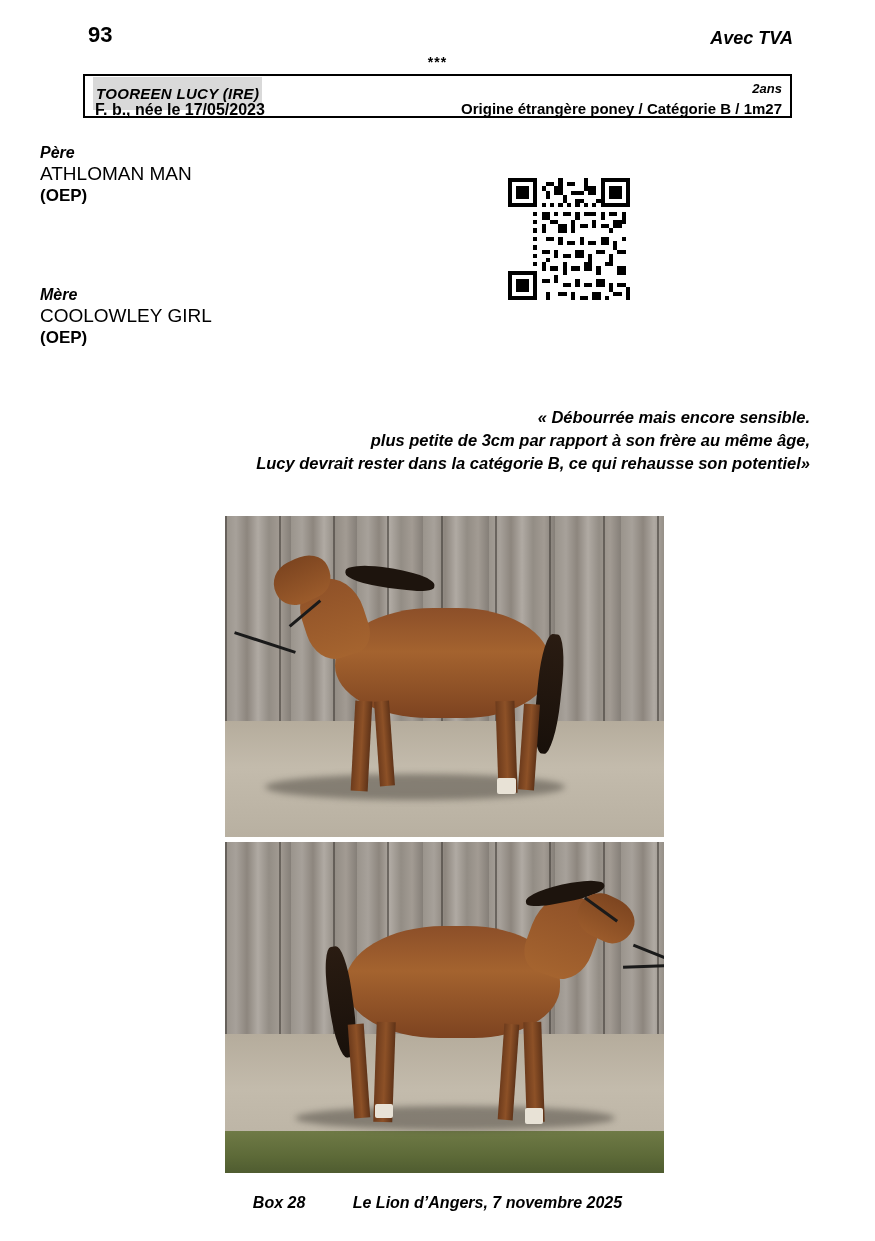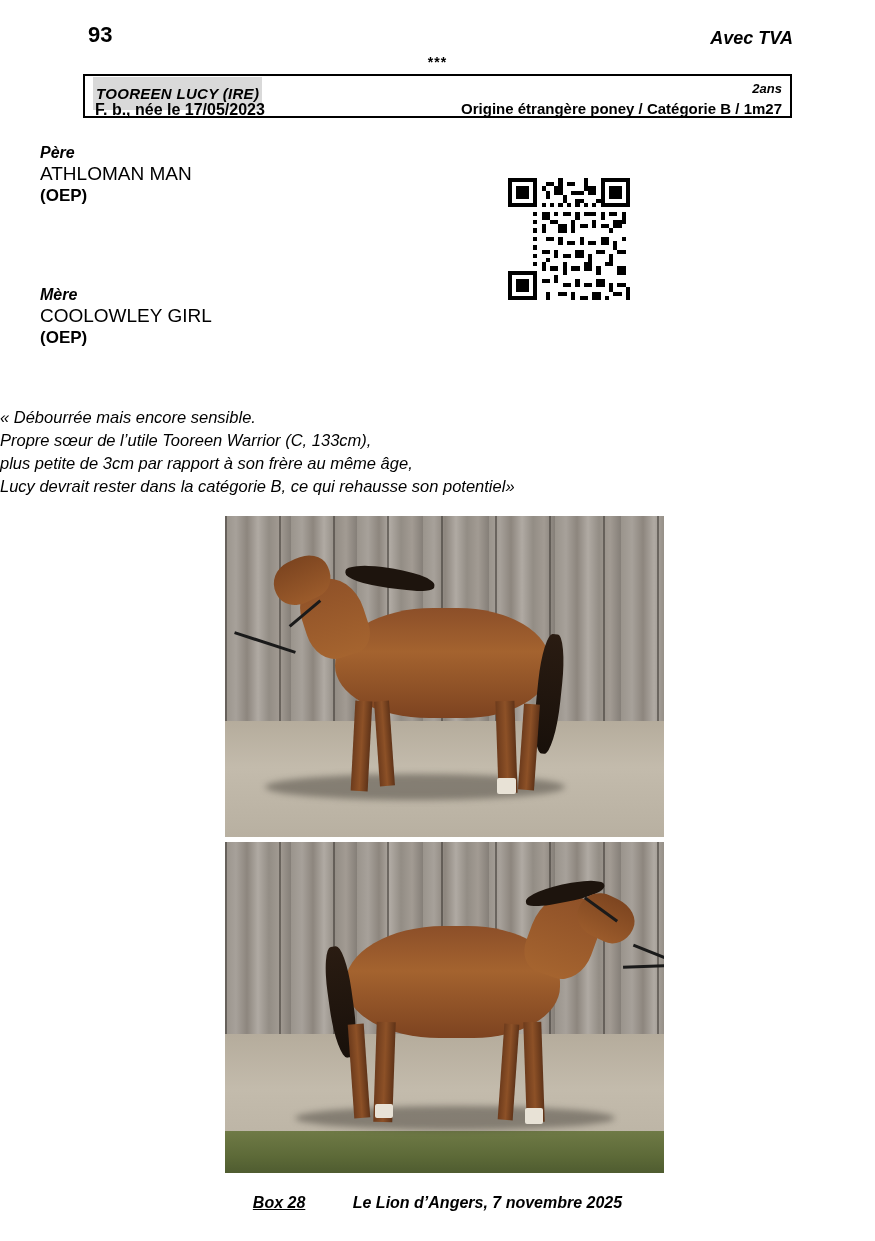--- a/index.html
+++ b/index.html
@@ -138,23 +138,23 @@
     background: #ffffff;
   }
   .qr svg { display: block; }
 
   
   .comment {
     position: absolute;
     left: 0;
     top: 406px;
     width: 810px;
-    text-align: left;
+    text-align: right;
     font-size: 16.5px;
-    font-weight: normal;
+    font-weight: bold;
     font-style: italic;
     line-height: 23px;
   }
 
   
   .photo {
     position: absolute;
     overflow: hidden;
     background: #8a8277;
   }
@@ -251,21 +251,20 @@
     top: 1194px;
     width: 875px;
     text-align: center;
     font-size: 16px;
     font-weight: bold;
     font-style: italic;
   }
   .footer .box {
     display: inline-block;
     margin-right: 43px;
-    text-decoration: underline;
   }
 </style>
 </head>
 <body>
 
 <div class="header-row">
   <div class="lot-number">93</div>
   <div class="vat-note">Avec TVA</div>
 </div>
 <div class="stars">***</div>
@@ -396,21 +395,20 @@
       <rect x="8" y="2" width="1" height="1"></rect>
         <rect x="21" y="5" width="1" height="1"></rect>
       <rect x="24" y="12" width="1" height="1"></rect>
         <rect x="9" y="19" width="1" height="1"></rect>
     </g>
   </svg>
 </div>
 
 <div class="comment">
   <div>«  Débourrée mais encore sensible.</div>
-  <div>Propre sœur de l’utile Tooreen Warrior (C, 133cm),</div>
   <div>plus petite de 3cm par rapport à son frère au même âge,</div>
   <div>Lucy devrait rester dans la catégorie B, ce qui rehausse son potentiel»</div>
 </div>
 
 <div class="photo photo-1">
   <div class="wall">
     <div class="wall-lines"></div>
   </div>
   <div class="ground"></div>
 

